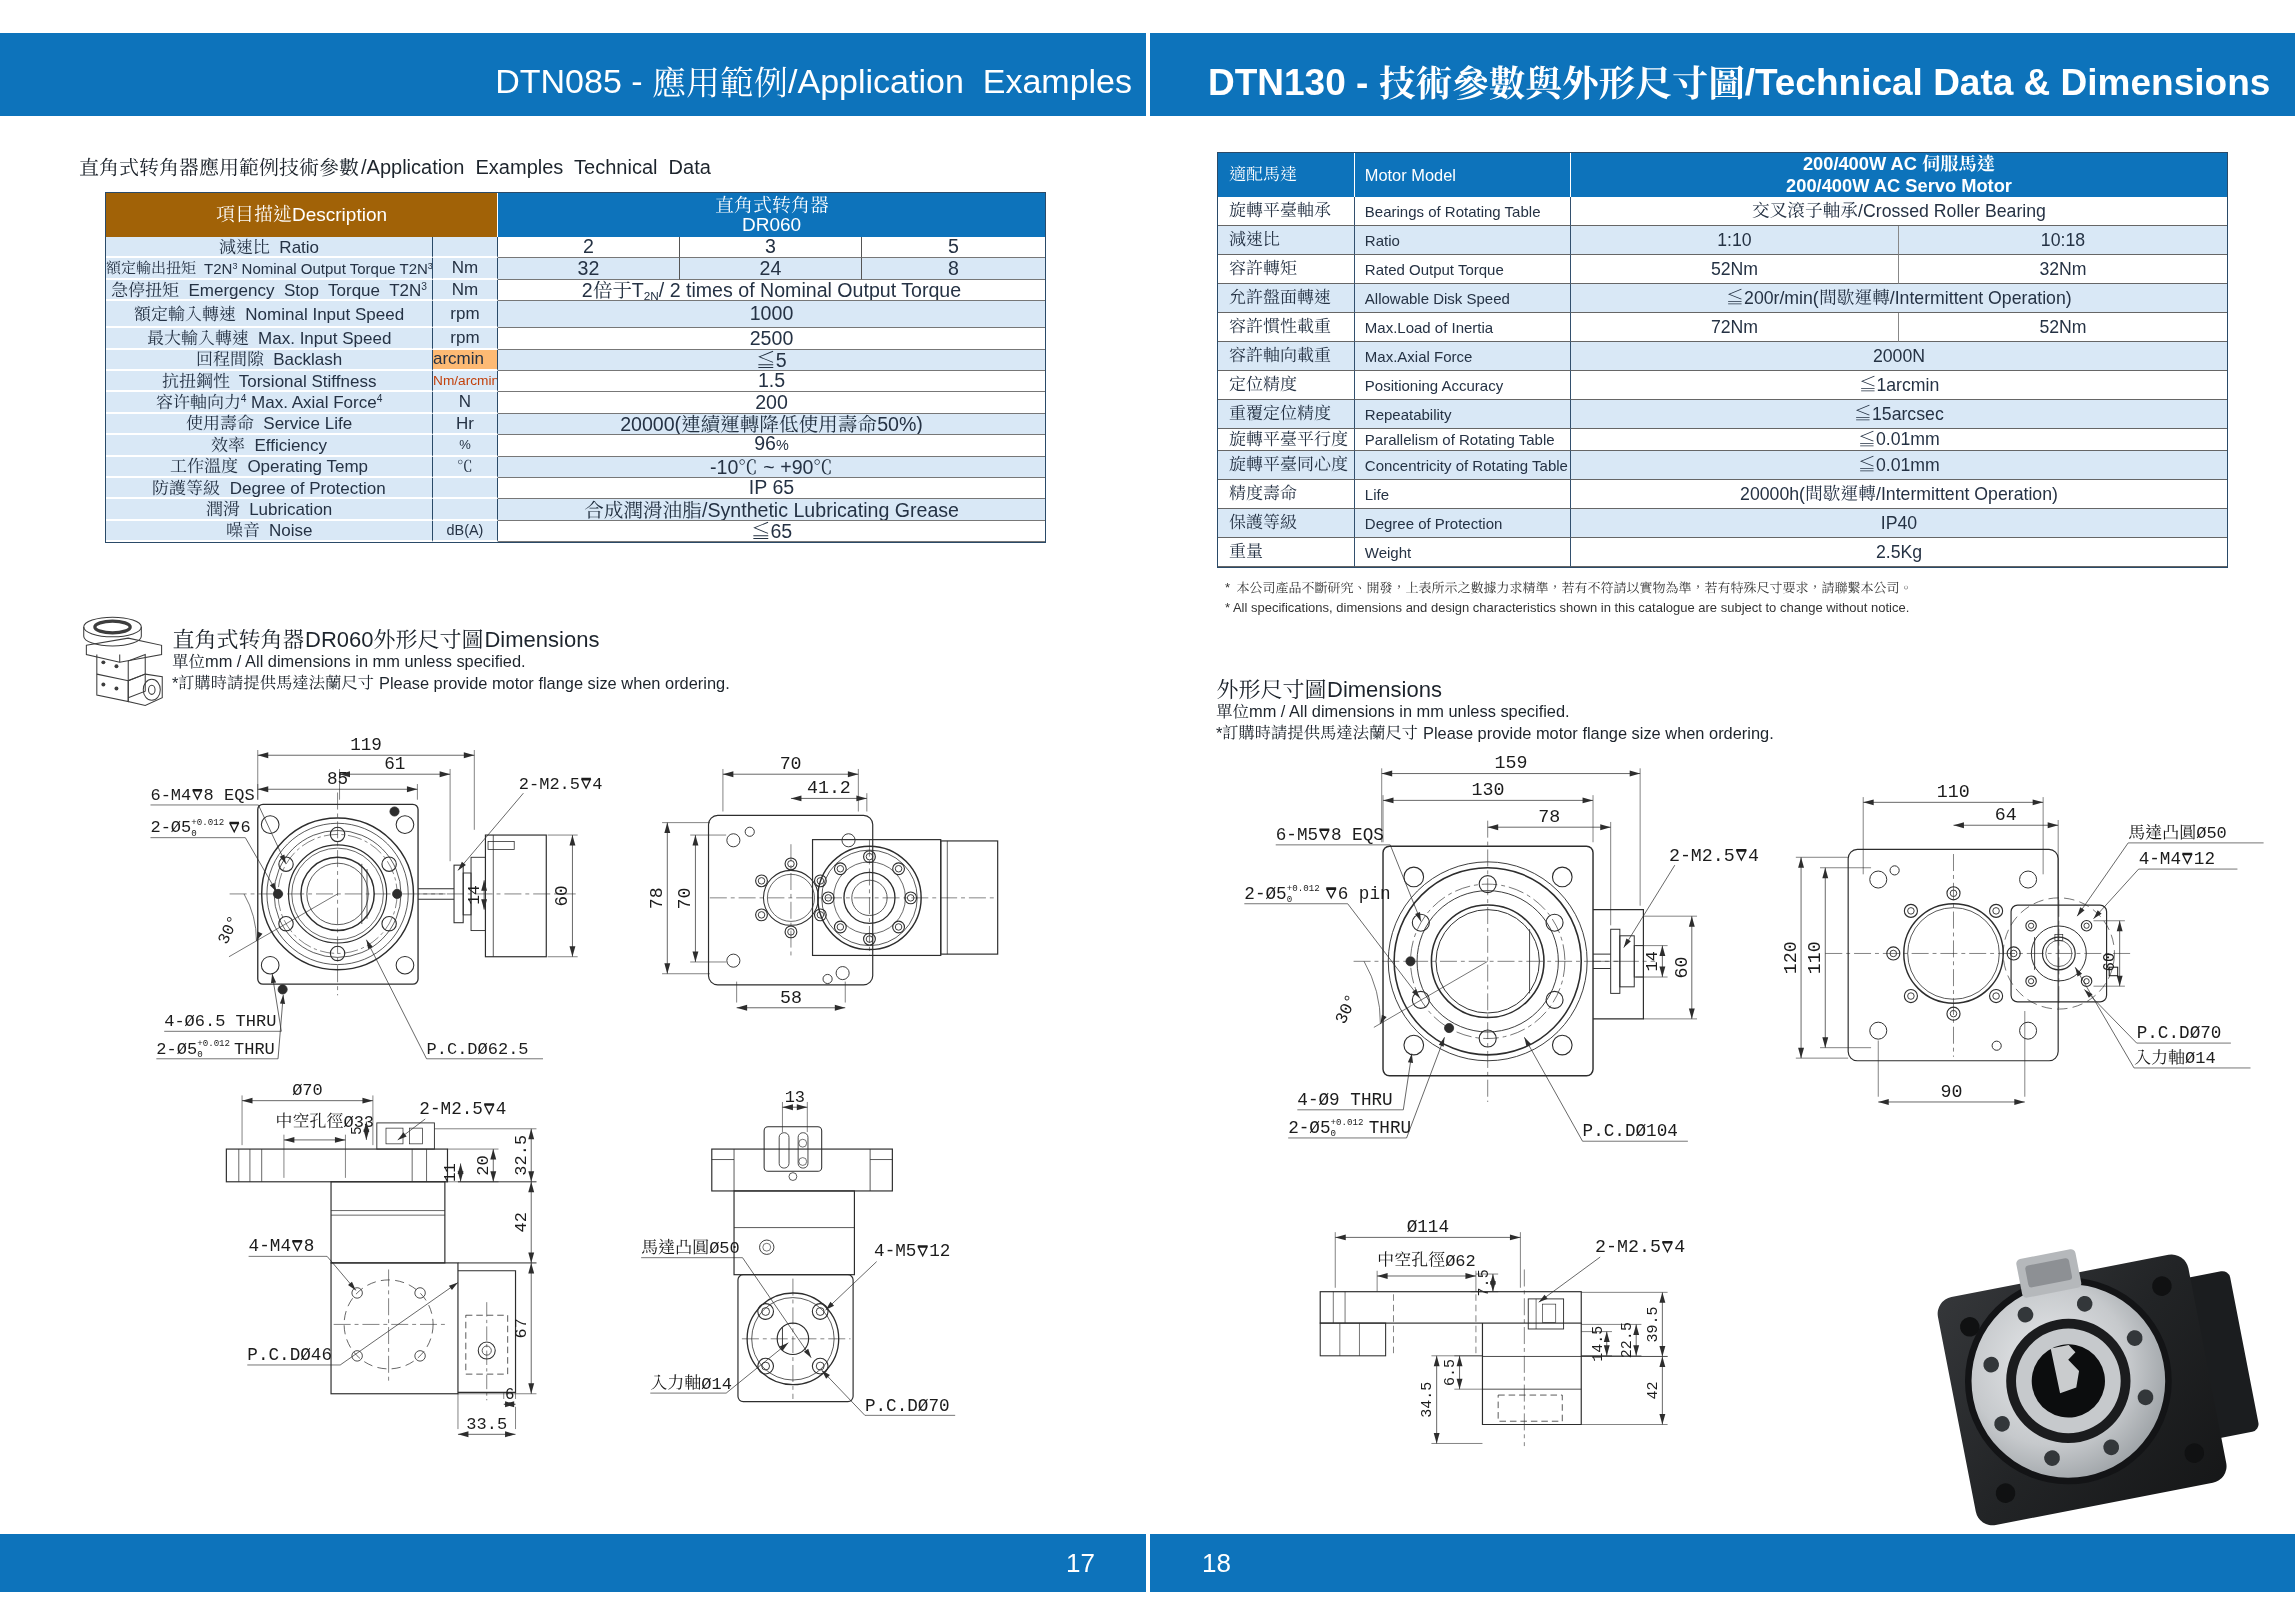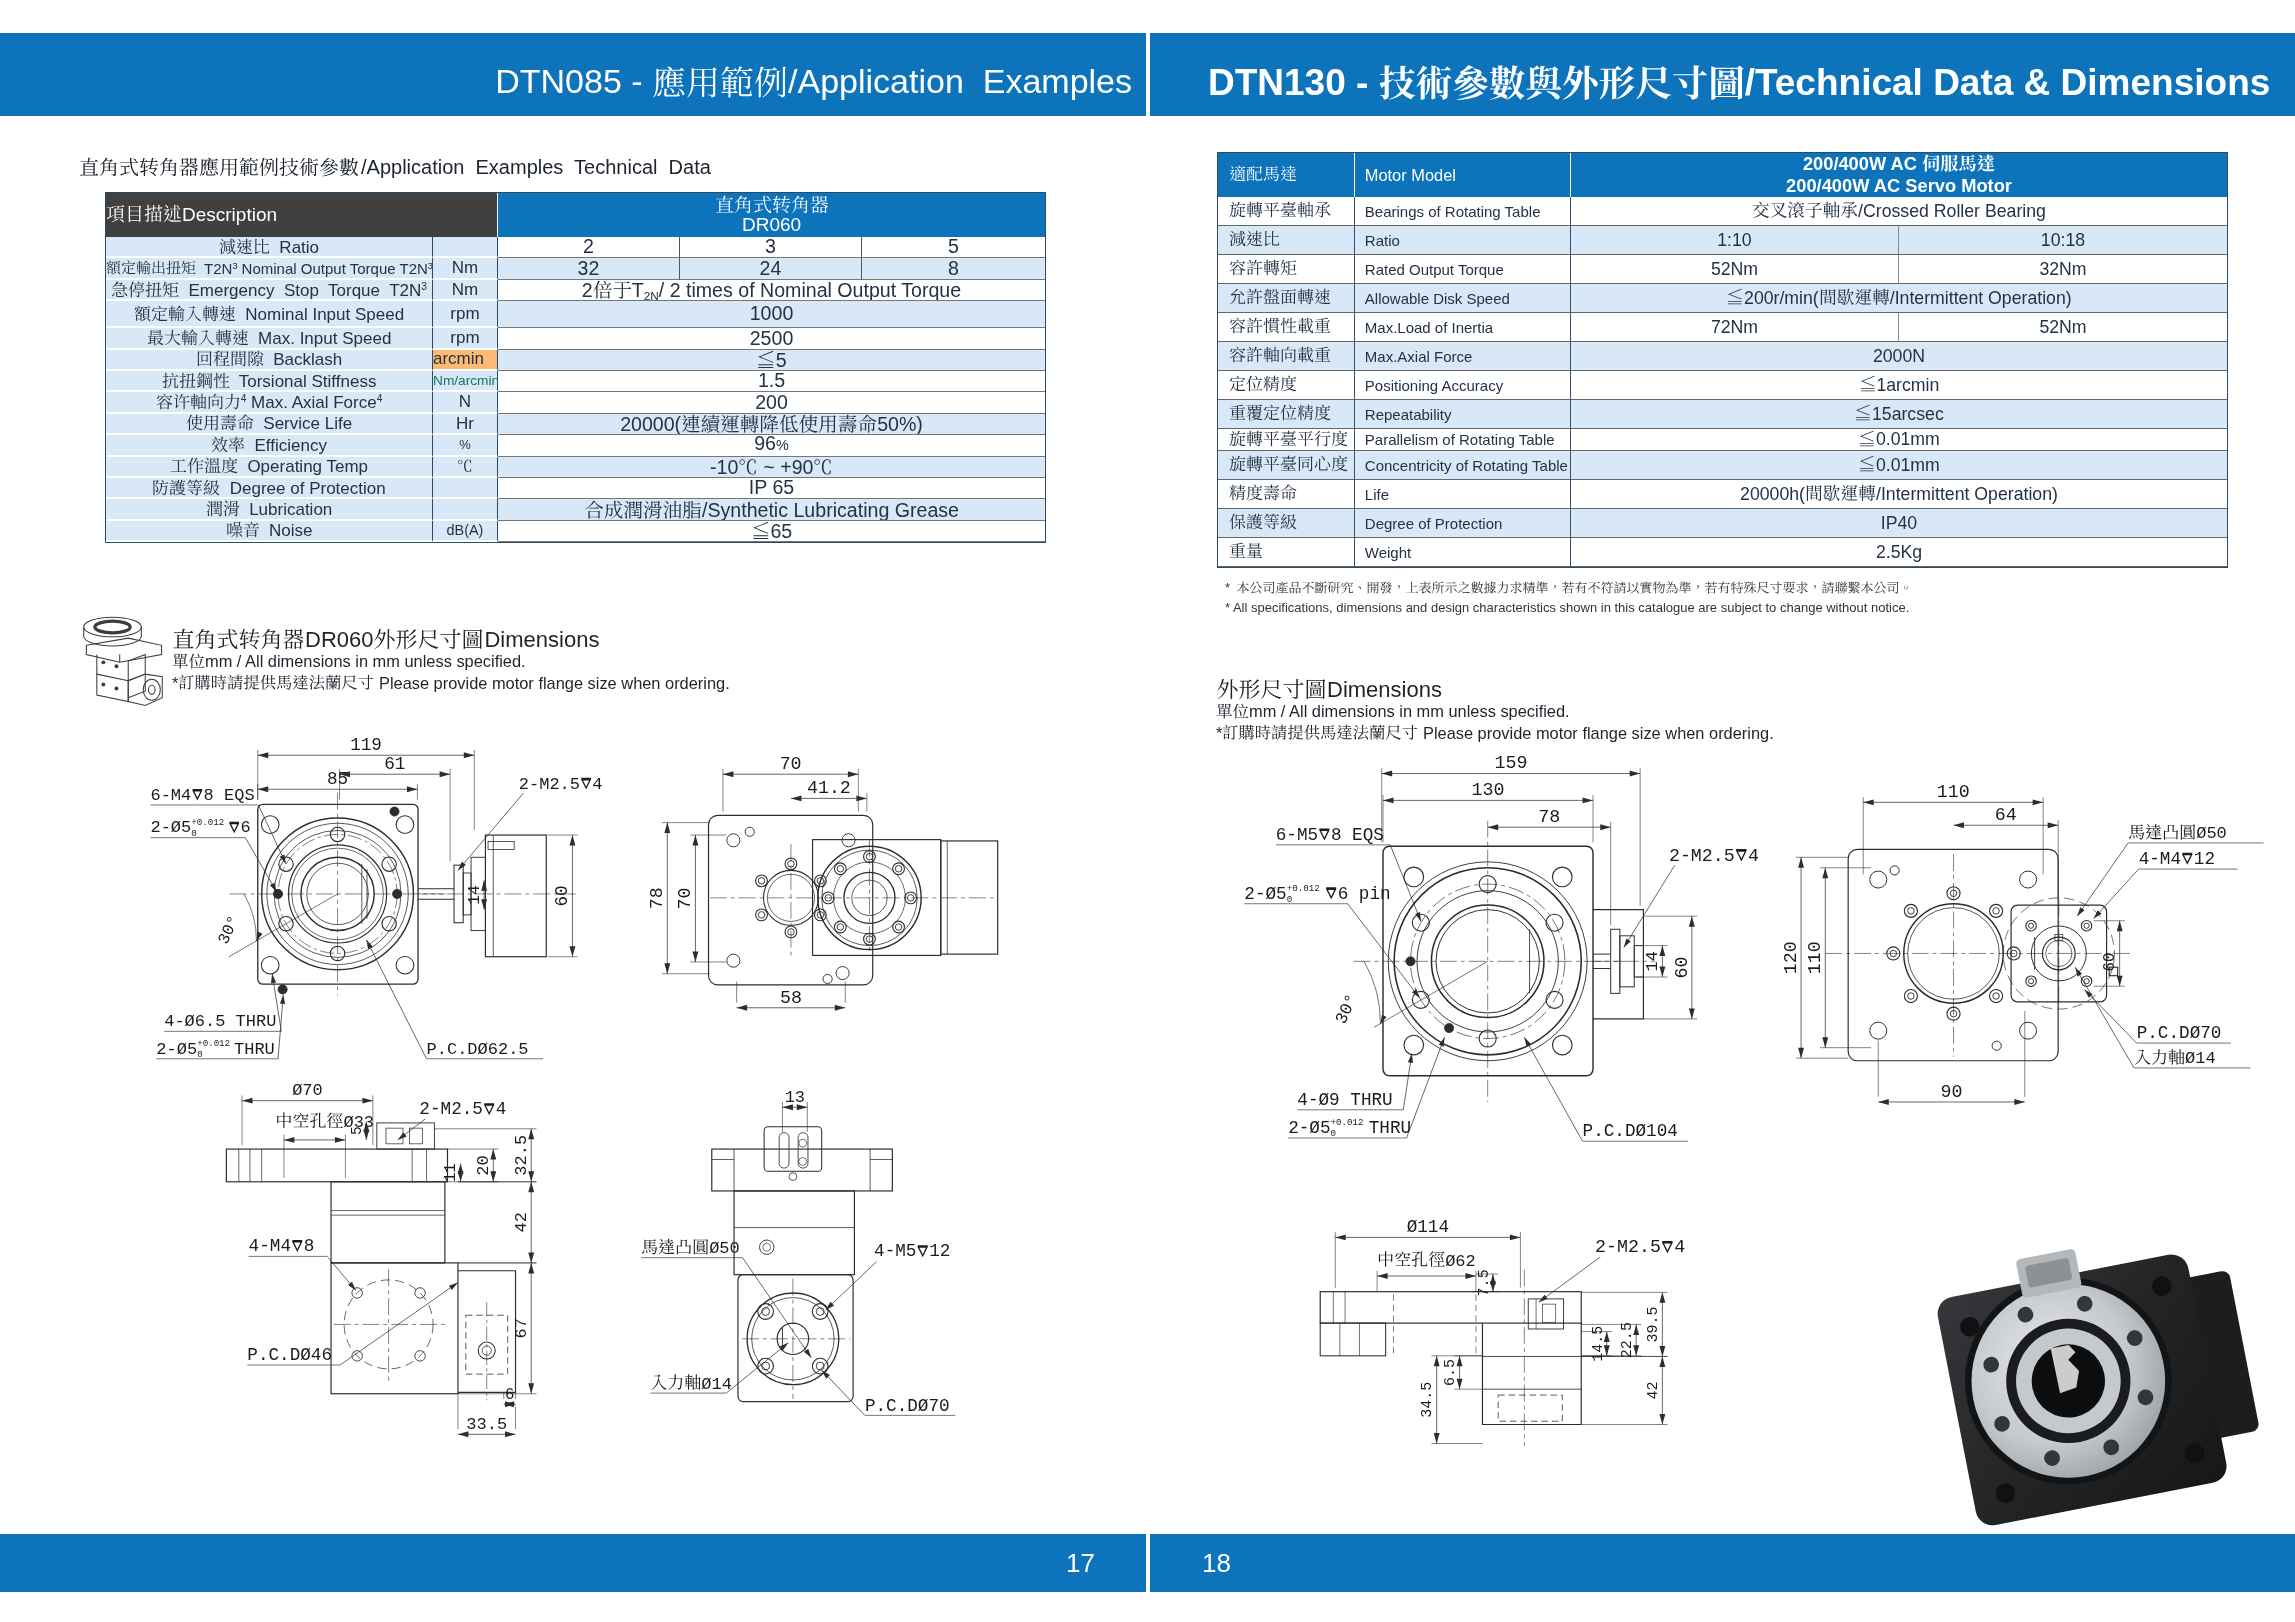--- a/index.html
+++ b/index.html
@@ -229,21 +229,21 @@
     <table class="abs" style="left:105px;top:192px;width:939px;border:1.3px solid #2a4a68">
       <colgroup>
         <col style="width:327px">
         <col style="width:65px">
         <col style="width:182px">
         <col style="width:182px">
         <col style="width:183px">
       </colgroup>
       <tbody>
         <tr style="height:44px">
-          <td colspan="2" style="background:#404040;color:#fff;font-size:19px;border-right:1.3px solid #fff"><svg class="cj" style="vertical-align:-2.4px" width="76" height="19" viewBox="0 -880 4000 1000" fill="#fff">
+          <td colspan="2" style="background:#a16207;color:#fff;text-align:center;font-size:19px;border-right:1.3px solid #fff"><svg class="cj" style="vertical-align:-2.4px" width="76" height="19" viewBox="0 -880 4000 1000" fill="#fff">
               <use href="#g23" x="0"></use>
               <use href="#g24" x="1000"></use>
               <use href="#g25" x="2000"></use>
               <use href="#g26" x="3000"></use>
             </svg>Description</td>
           <td colspan="3" style="background:#0d73bb;color:#fff;text-align:center;font-size:19px;line-height:20px"><svg class="cj" style="vertical-align:-2.4px" width="114" height="19" viewBox="0 -880 6000 1000" fill="#fff">
               <use href="#g14" x="0"></use>
               <use href="#g15" x="1000"></use>
               <use href="#g16" x="2000"></use>
               <use href="#g17" x="3000"></use>
@@ -325,21 +325,21 @@
               <use href="#g32" x="0"></use>
             </svg>5</td>
         </tr>
         <tr style="height:21.4px">
           <td style="background:#d9e8f6;border-bottom:2px solid #fff;border-right:1.3px solid #2a4a68;text-align:center;font-size:17px;line-height:17px;color:#253244"><svg class="cj" style="vertical-align:-2.1px" width="68" height="17" viewBox="0 -880 4000 1000" fill="#253244">
               <use href="#g64" x="0"></use>
               <use href="#g53" x="1000"></use>
               <use href="#g65" x="2000"></use>
               <use href="#g66" x="3000"></use>
             </svg>&nbsp; Torsional Stiffness</td>
-          <td style="background:#d9e8f6;border-bottom:2px solid #fff;border-right:1.3px solid #2a4a68;font-size:13.7px;line-height:15.7px;color:#0f766e">Nm/arcmin</td>
+          <td style="background:#d9e8f6;border-bottom:2px solid #fff;border-right:1.3px solid #2a4a68;font-size:13.7px;line-height:15.7px;color:#c2410c">Nm/arcmin</td>
           <td colspan="3" style="background:#fff;border-bottom:0.7px solid #777;text-align:center;font-size:19.6px;line-height:17.7px;color:#253244">1.5</td>
         </tr>
         <tr style="height:21.4px">
           <td style="background:#d9e8f6;border-bottom:2px solid #fff;border-right:1.3px solid #2a4a68;text-align:center;font-size:17px;line-height:17px;color:#253244"><svg class="cj" style="vertical-align:-2.1px" width="85" height="17" viewBox="0 -880 5000 1000" fill="#253244">
               <use href="#g67" x="0"></use>
               <use href="#g68" x="1000"></use>
               <use href="#g72" x="2000"></use>
               <use href="#g70" x="3000"></use>
               <use href="#g71" x="4000"></use>
             </svg><sup>4</sup> Max. Axial Force<sup>4</sup></td>

